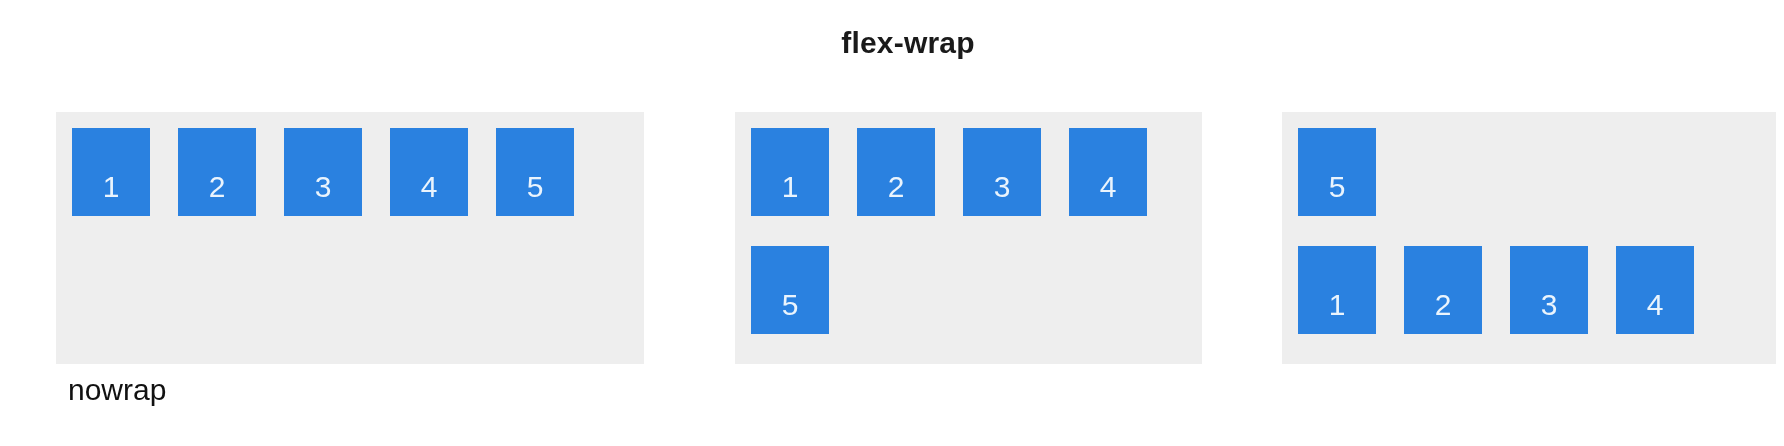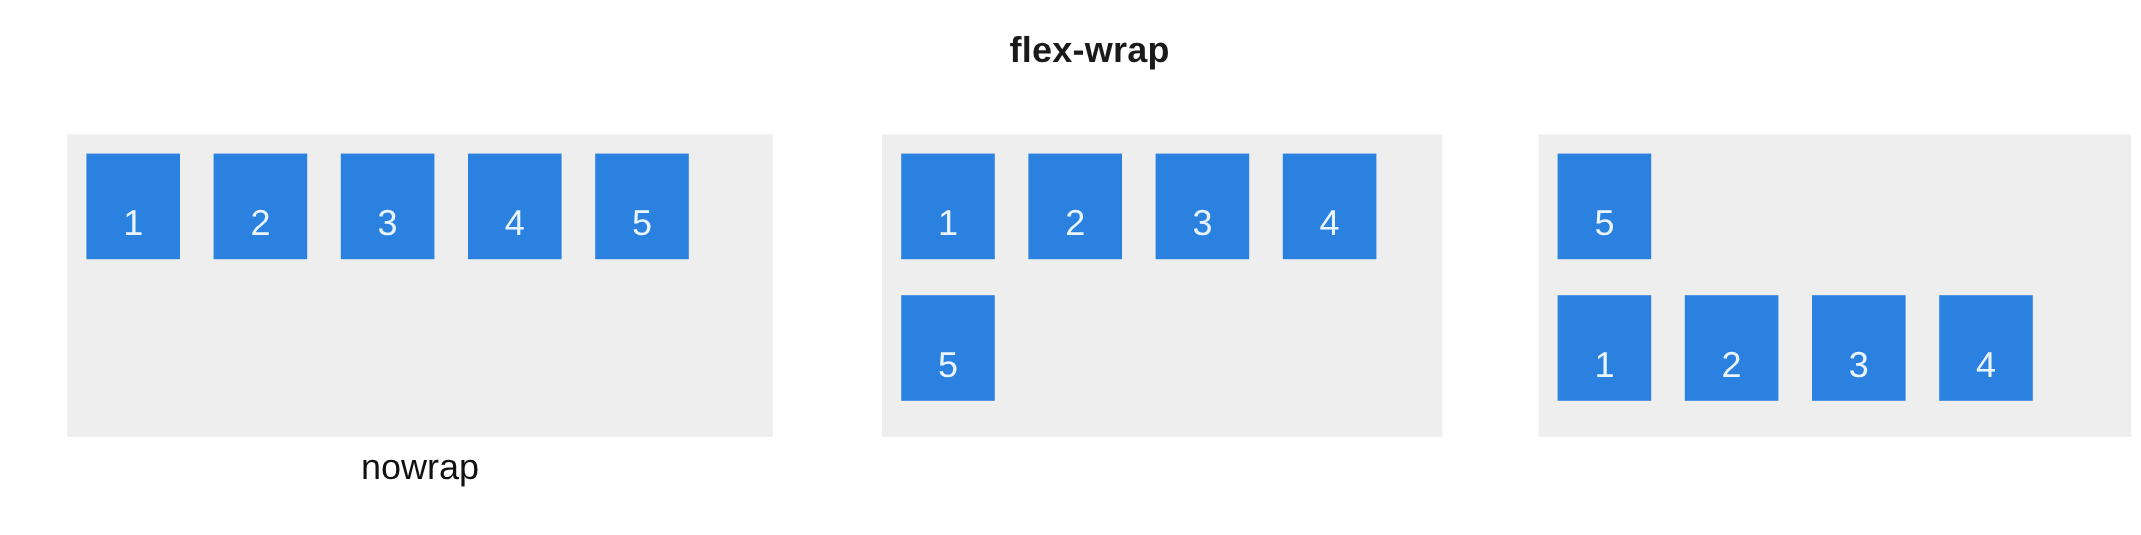--- a/index.html
+++ b/index.html
@@ -77,23 +77,23 @@
     align-items: flex-end;
     justify-content: center;
     padding-bottom: 14px;
     margin: 0 28px 30px 0;
     flex: 0 0 auto;
   }
 
   .panel-label {
     position: absolute;
     top: 258px;
-    left: 0;
+    left: 12px;
     width: 100%;
-    text-align: center;
+    text-align: left;
     font-size: 30px;
     color: #111111;
     line-height: 40px;
   }
 
   
   #panel-0 { left: 56px;   width: 588px; }
   #panel-0 .panel-box { width: 588px; }
 
   #panel-1 { left: 735px;  width: 467px; }

